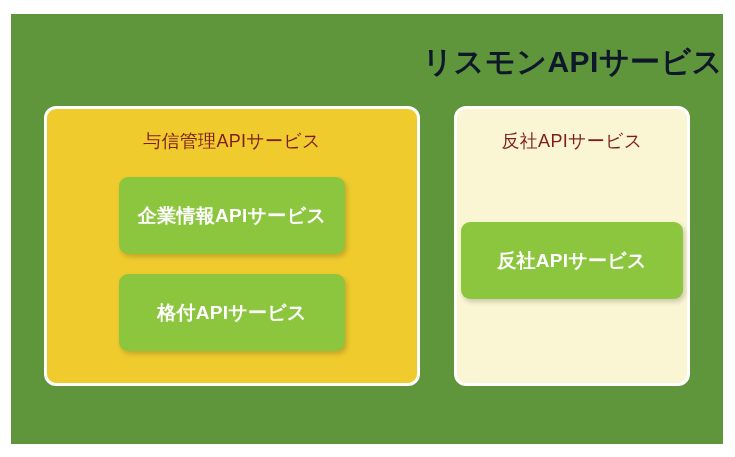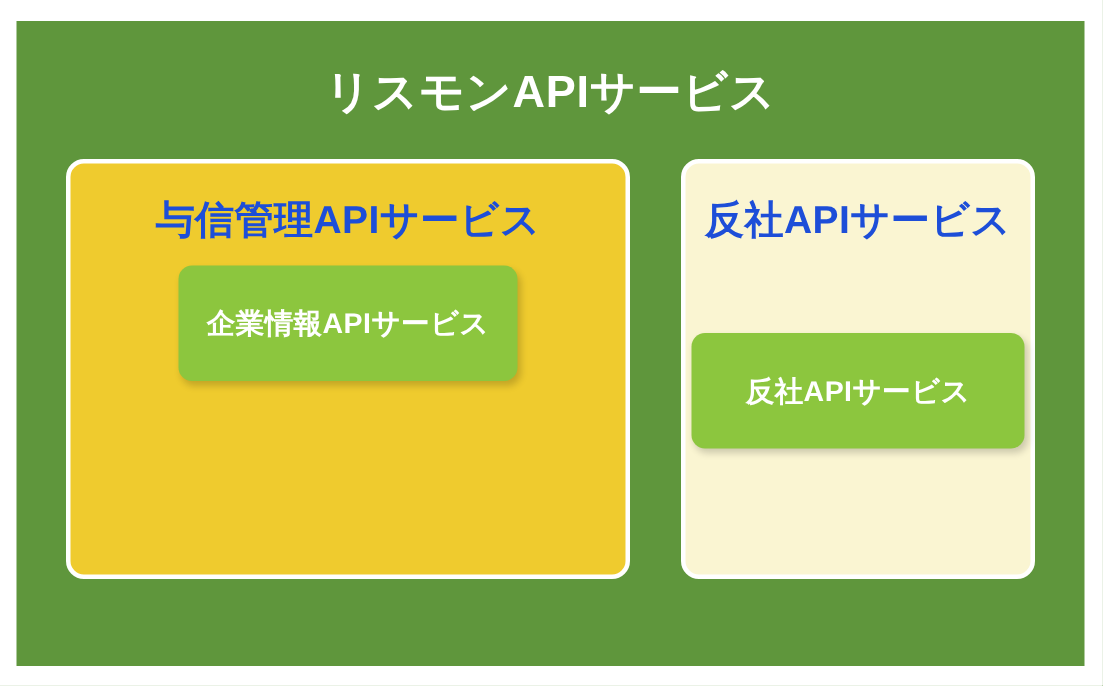--- a/index.html
+++ b/index.html
@@ -32,22 +32,22 @@
     background: #5f963c;
     box-sizing: border-box;
   }
 
   
   .board-title {
     position: absolute;
     left: 0;
     top: 30px;
     width: 712px;
-    text-align: center;
-    color: #ffffff;
+    text-align: right;
+    color: #0f172a;
     font-size: 30px;
     font-weight: bold;
     letter-spacing: 0.5px;
     line-height: 1.2;
     white-space: nowrap;
   }
 
   
   .panels {
     position: absolute;
@@ -77,23 +77,23 @@
     width: 236px;
     background: #faf5d2;
   }
 
   .panel-title {
     position: absolute;
     left: 0;
     top: 22px;
     width: 100%;
     text-align: center;
-    color: #1d4ed8;
-    font-size: 26px;
-    font-weight: bold;
+    color: #7f1d1d;
+    font-size: 18px;
+    font-weight: normal;
     letter-spacing: 0.3px;
     line-height: 1.2;
     white-space: nowrap;
   }
 
   .panel-body {
     position: absolute;
     left: 0;
     top: 68px;
     width: 100%;
@@ -141,20 +141,23 @@
     <div class="board-title">リスモンAPIサービス</div>
 
     <div class="panels">
 
       <div class="panel panel-credit">
         <div class="panel-title">与信管理APIサービス</div>
         <div class="panel-body">
           <div class="card card-wide">
             <span>企業情報APIサービス</span>
           </div>
+          <div class="card card-wide">
+            <span>格付APIサービス</span>
+          </div>
         </div>
       </div>
 
       <div class="panel panel-antisocial">
         <div class="panel-title">反社APIサービス</div>
         <div class="panel-body">
           <div class="card card-right">
             <span>反社APIサービス</span>
           </div>
         </div>

